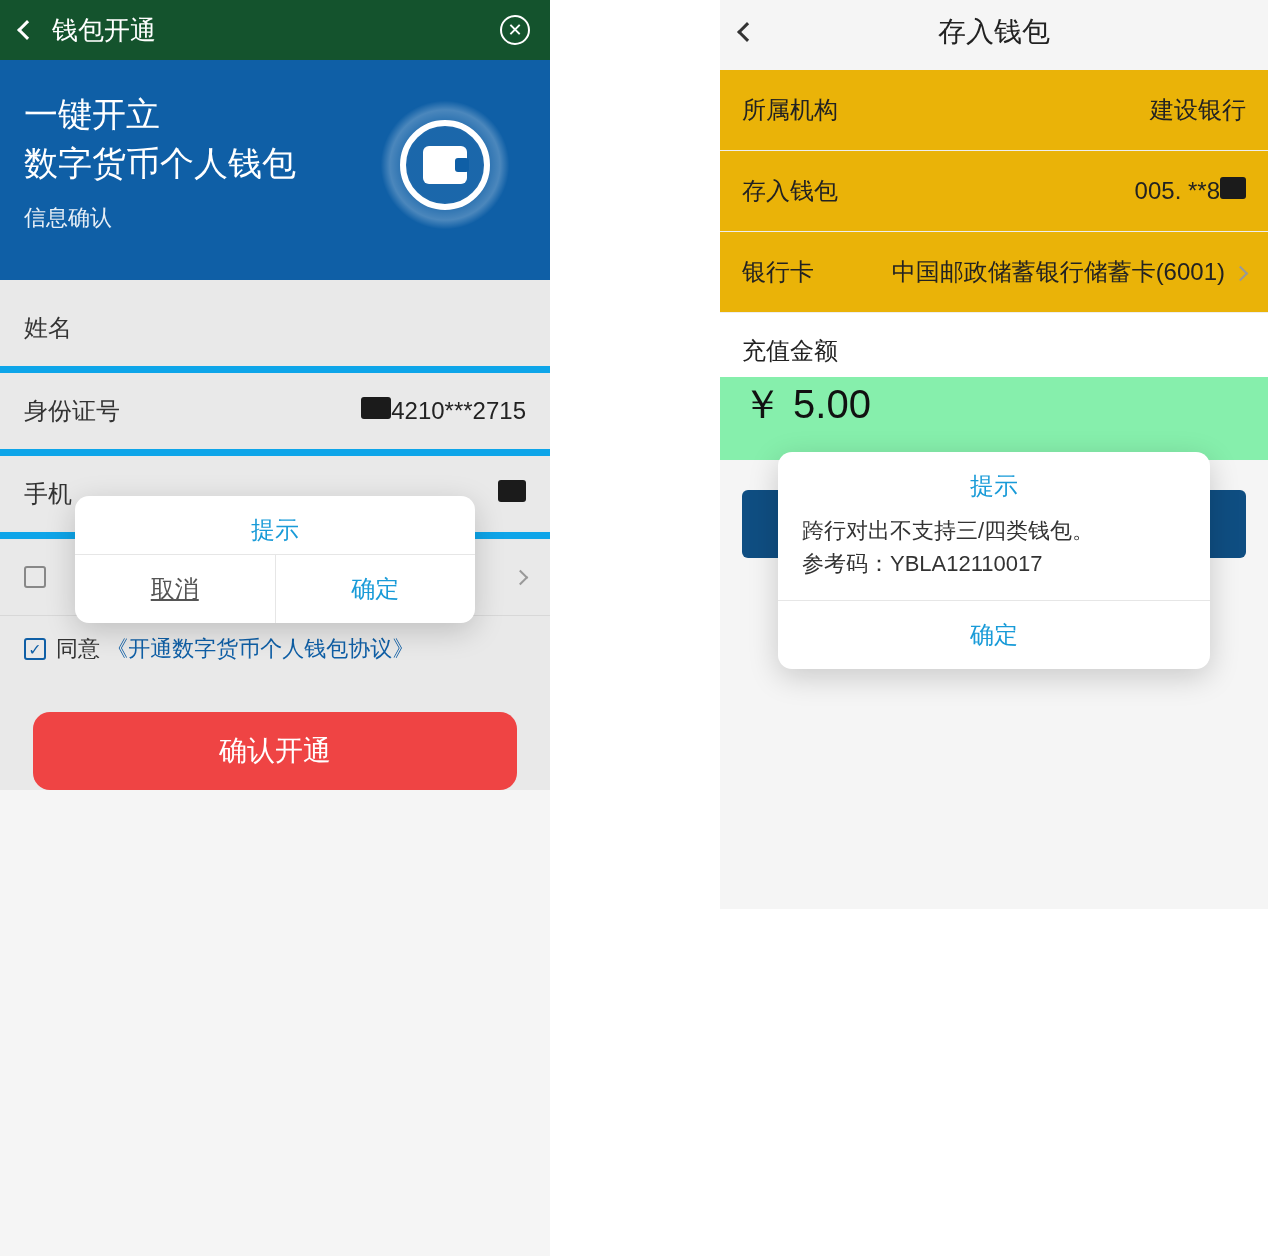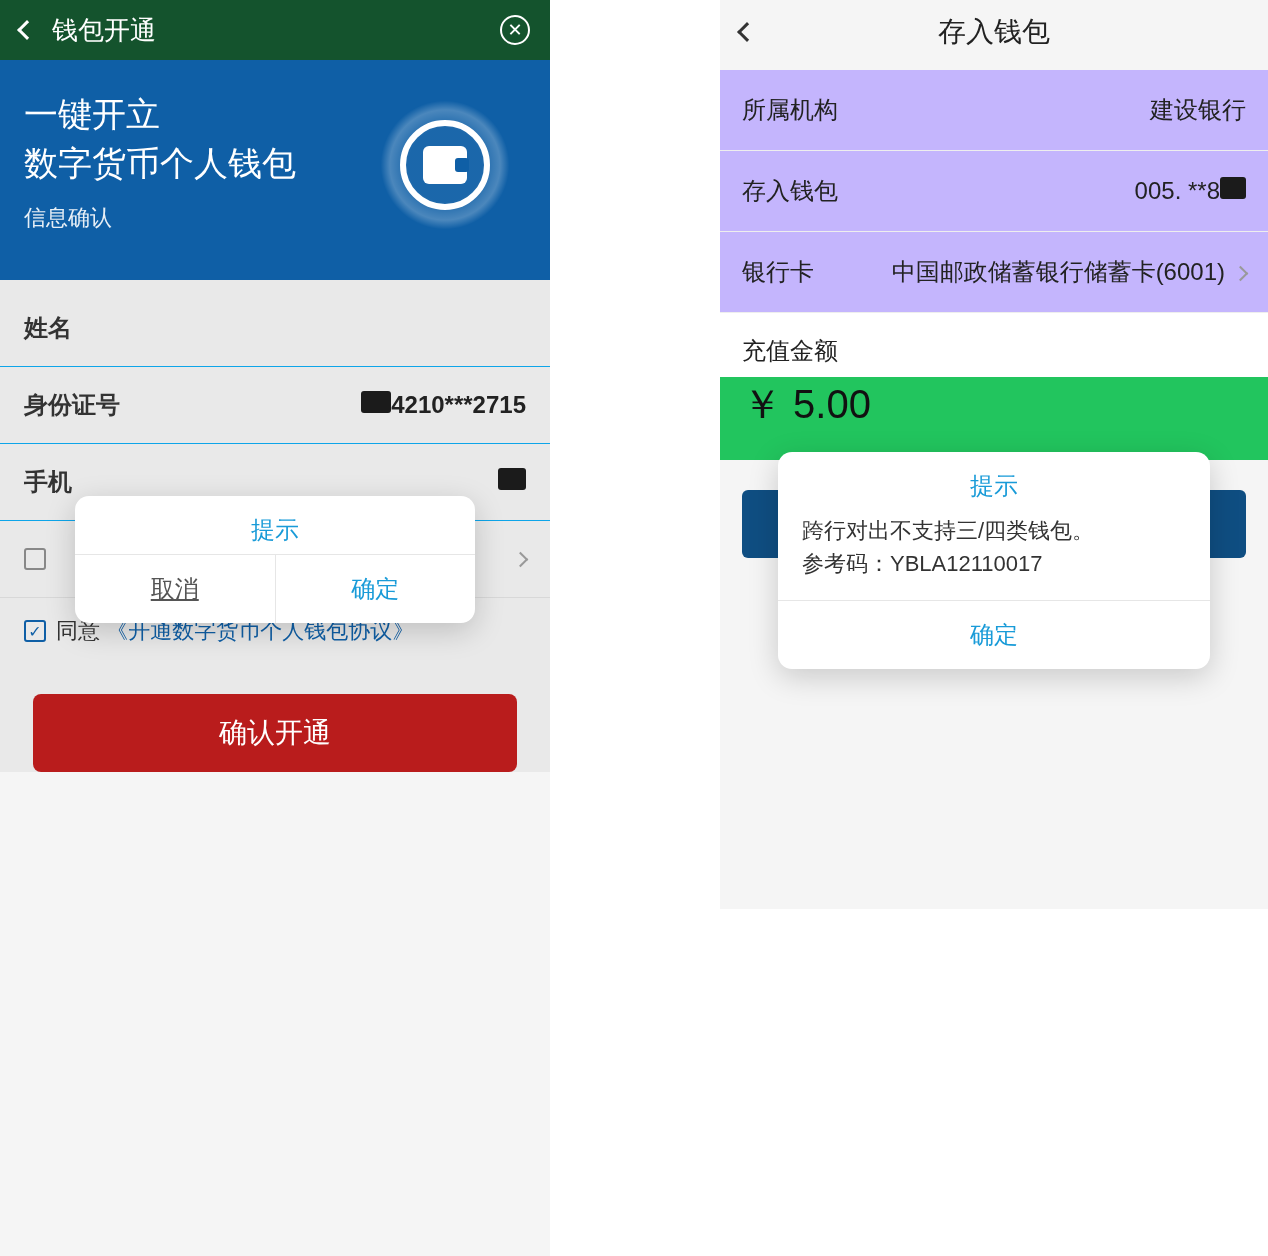--- a/index.html
+++ b/index.html
@@ -68,62 +68,61 @@
     content:""; position:absolute; right:-2px; top:12px; width:14px; height:14px;
     background:#0f5fa6; border-radius:3px;
   }
   .form-area {
     background:#e9e9e9;
     padding-top: 10px;
   }
   .form-row {
     display:flex; align-items:center; justify-content:space-between;
     padding: 22px 24px; font-size: 24px; color:#333;
-    border-bottom: 1px solid #0ea5e9;
-    font-weight: bold;
+    border-bottom: 7px solid #0ea5e9;
   }
   .form-row .value { color:#222; font-size:24px;text-align:center; }
   .agreement-row { padding: 18px 24px; display:flex; align-items:center; font-size:22px; }
   .checkbox {
     width:22px; height:22px; border:2px solid #0f5fa6; border-radius:3px;
     display:flex; align-items:center; justify-content:center; margin-right:10px;
     color:#0f5fa6; font-size:16px;
   }
   .agreement-text { color:#333; }
   .agreement-link { color:#0f5fa6; }
   .primary-btn {
-    margin: 30px 33px; background:#b91c1c; color:#fff; text-align:center;
-    padding: 20px; font-size:28px; border-radius:8px;
+    margin: 30px 33px; background:#ef4444; color:#fff; text-align:center;
+    padding: 20px; font-size:28px; border-radius:17px;
   }
 
   
   .right-header {
     height: 64px; background:#f5f5f5; display:flex; align-items:center; padding: 0 20px;
     position: relative;
   }
   .right-header .back {
     width:14px;height:14px;border-left:3px solid #333;border-bottom:3px solid #333;
     transform:rotate(45deg);
   }
   .right-title {
     position:absolute; left:0; right:0; text-align:center; font-size:28px; color:#222;
   }
-  .right-group { background:#c4b5fd; margin-top: 6px; text-align: right; }
+  .right-group { background:#eab308; margin-top: 6px; text-align: right; }
   .r-row {
     display:flex; justify-content:space-between; align-items:center;
     padding: 24px 22px; font-size:24px; color:#222;
     border-bottom:1px solid #eee;
   }
   .r-row .rv { color:#222; }
   .chev-right {
     width:11px;height:11px;border-right:2px solid #999;border-top:2px solid #999;
     transform:rotate(45deg); margin-left:10px; display:inline-block; vertical-align:middle;
   }
   .amount-label { padding: 22px 22px 10px; font-size:24px; color:#222; background:#fff; }
-  .amount-value { padding: 0 22px 28px; font-size:40px; color:#111; background:#22c55e; }
+  .amount-value { padding: 0 22px 28px; font-size:40px; color:#111; background:#86efac; }
   .blue-strip { margin: 30px 22px; background:#0f4e82; border-radius:6px; height:68px; }
 
   
   .dialog {
     position:absolute; left:50%; transform:translateX(-50%);
     background:#fff; border-radius:14px; width: 400px;
     box-shadow: 0 8px 30px rgba(0,0,0,.18);
     overflow:hidden;
   }
   .dialog .d-title { text-align:center; font-size:24px; color:#199bd8; padding:18px 0 8px; }

